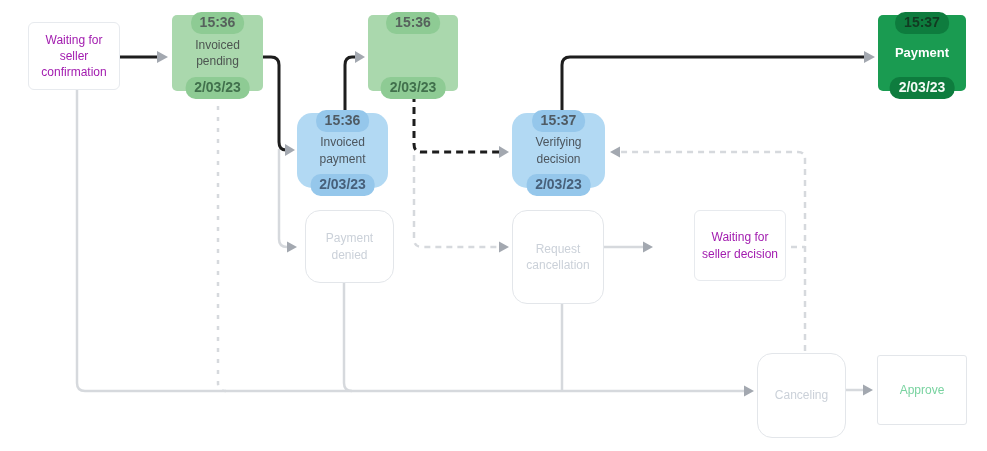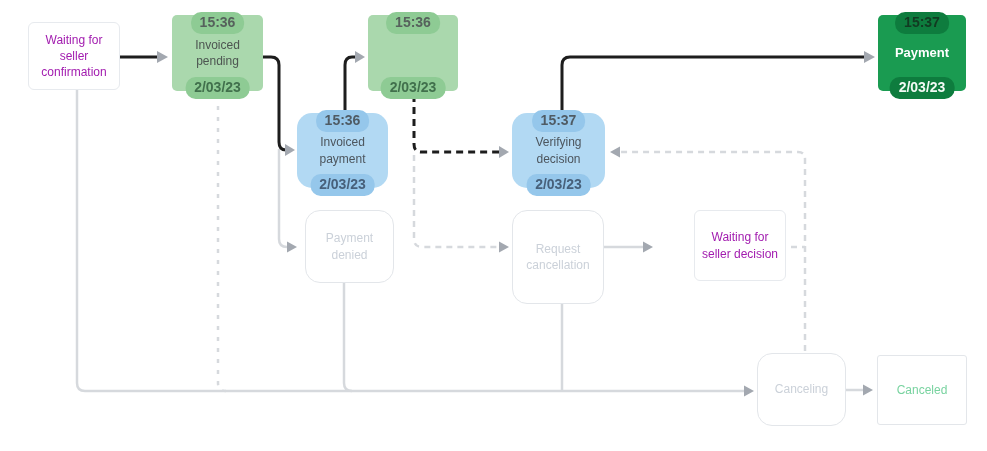--- a/index.html
+++ b/index.html
@@ -59,21 +59,21 @@
   
   #node-wsc {left:28px; top:22px; width:92px;height:68px;}
   #node-pp  {left:172px;top:15px; width:91px;height:76px;}
   #node-pa  {left:368px;top:15px; width:90px;height:76px;}
   #node-inv {left:878px;top:15px; width:88px;height:76px;}
   #node-ap  {left:297px;top:113px;width:91px;height:75px;}
   #node-vi  {left:512px;top:113px;width:93px;height:75px;}
   #node-pd  {left:305px;top:210px;width:89px;height:73px;}
   #node-rc  {left:512px;top:210px;width:92px;height:94px;}
   #node-wsd {left:655px;top:210px;width:92px;height:71px;margin-left:39px;}
-  #node-cing{left:757px;top:353px;width:89px;height:73px;}
+  #node-cing{left:757px;top:353px;width:89px;height:85px;}
   #node-cled{left:877px;top:355px;width:90px;height:70px;}
 </style>
 </head>
 <body>
 
 <div id="stage">
 
   <svg id="connectors" viewBox="0 0 987 451" xmlns="http://www.w3.org/2000/svg">
 
     <g stroke="#d6d9dd" stroke-width="2.5" fill="none">
@@ -158,16 +158,16 @@
 
   <div class="node n-wait" id="node-wsd">
     <div class="label">Waiting for seller decision</div>
   </div>
 
   <div class="node n-gray" id="node-cing">
     <div class="label">Canceling</div>
   </div>
 
   <div class="node n-end" id="node-cled">
-    <div class="label">Canceled</div>
+    <div class="label">Approve</div>
   </div>
 
 </div>
 
 </body></html>

